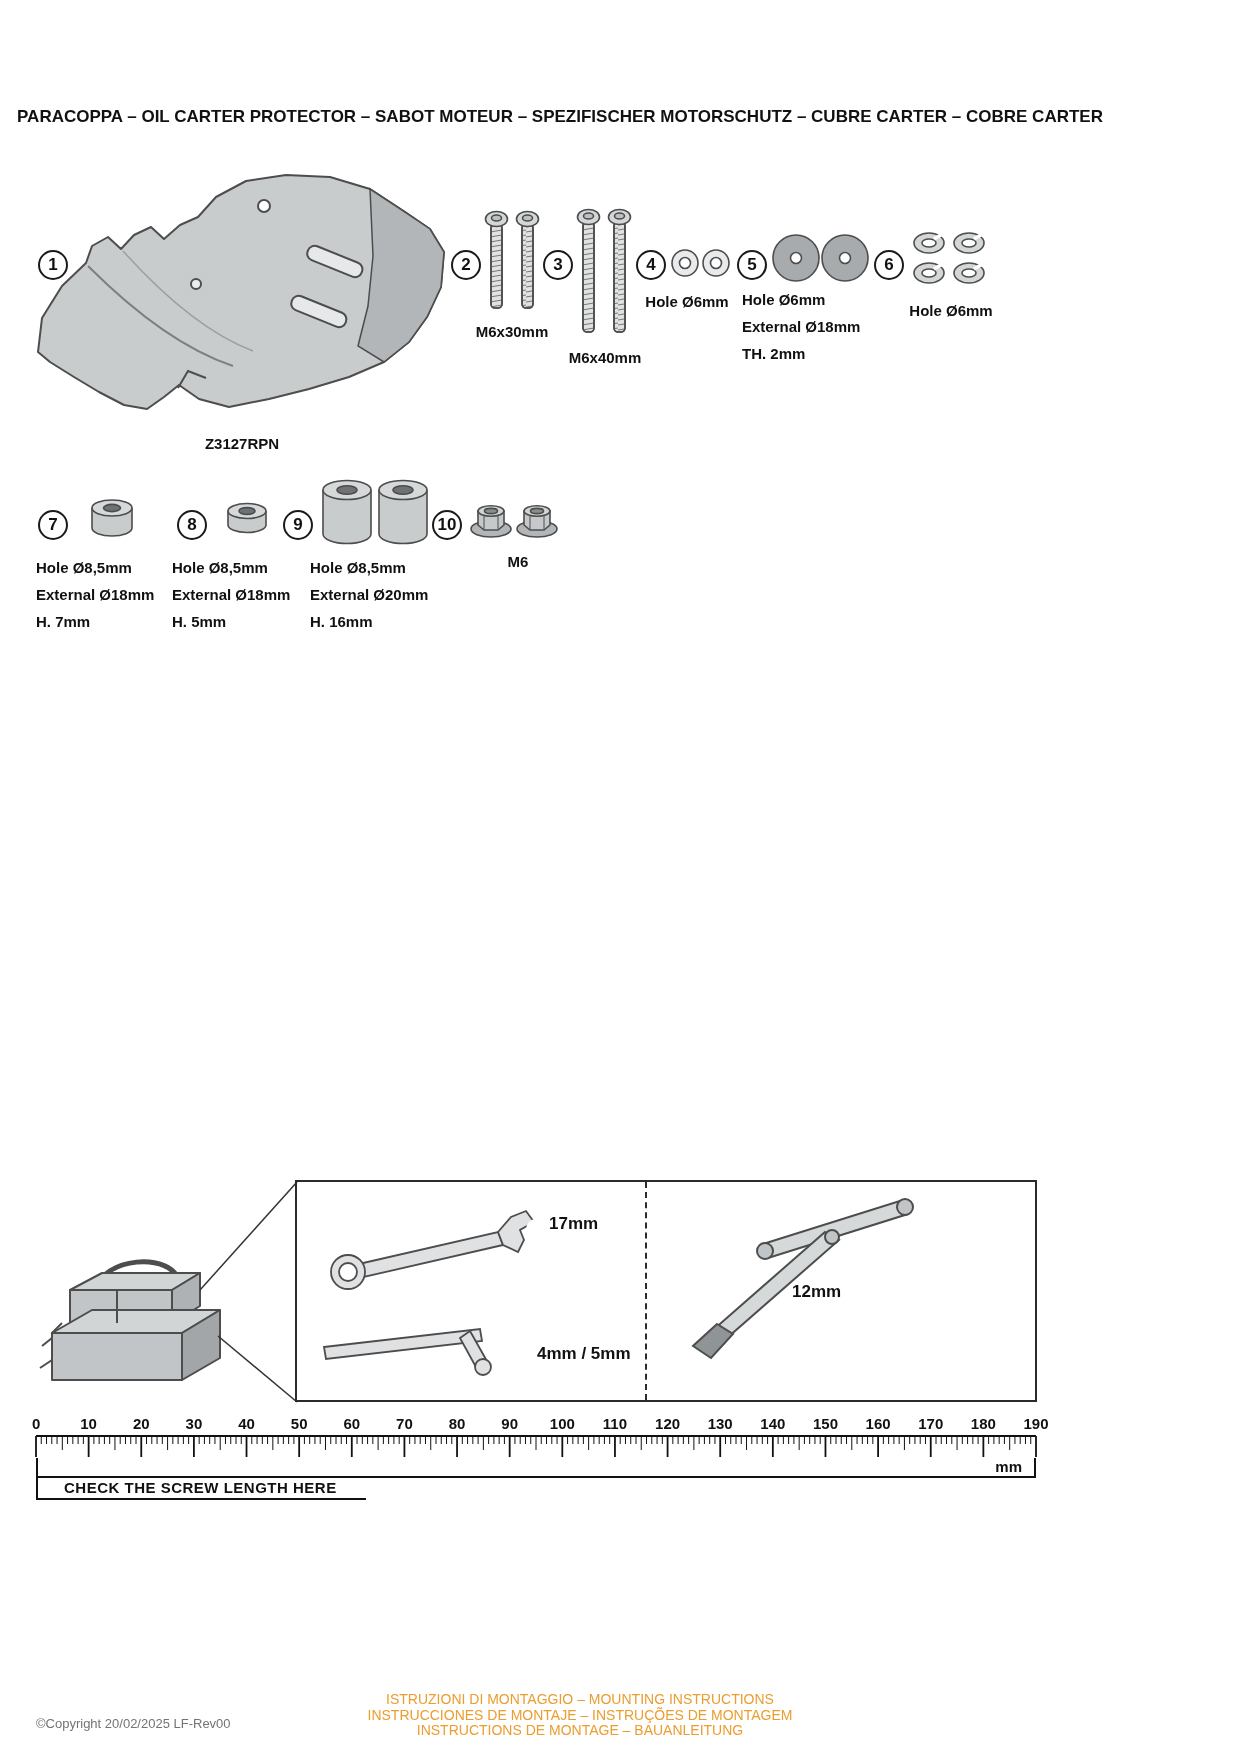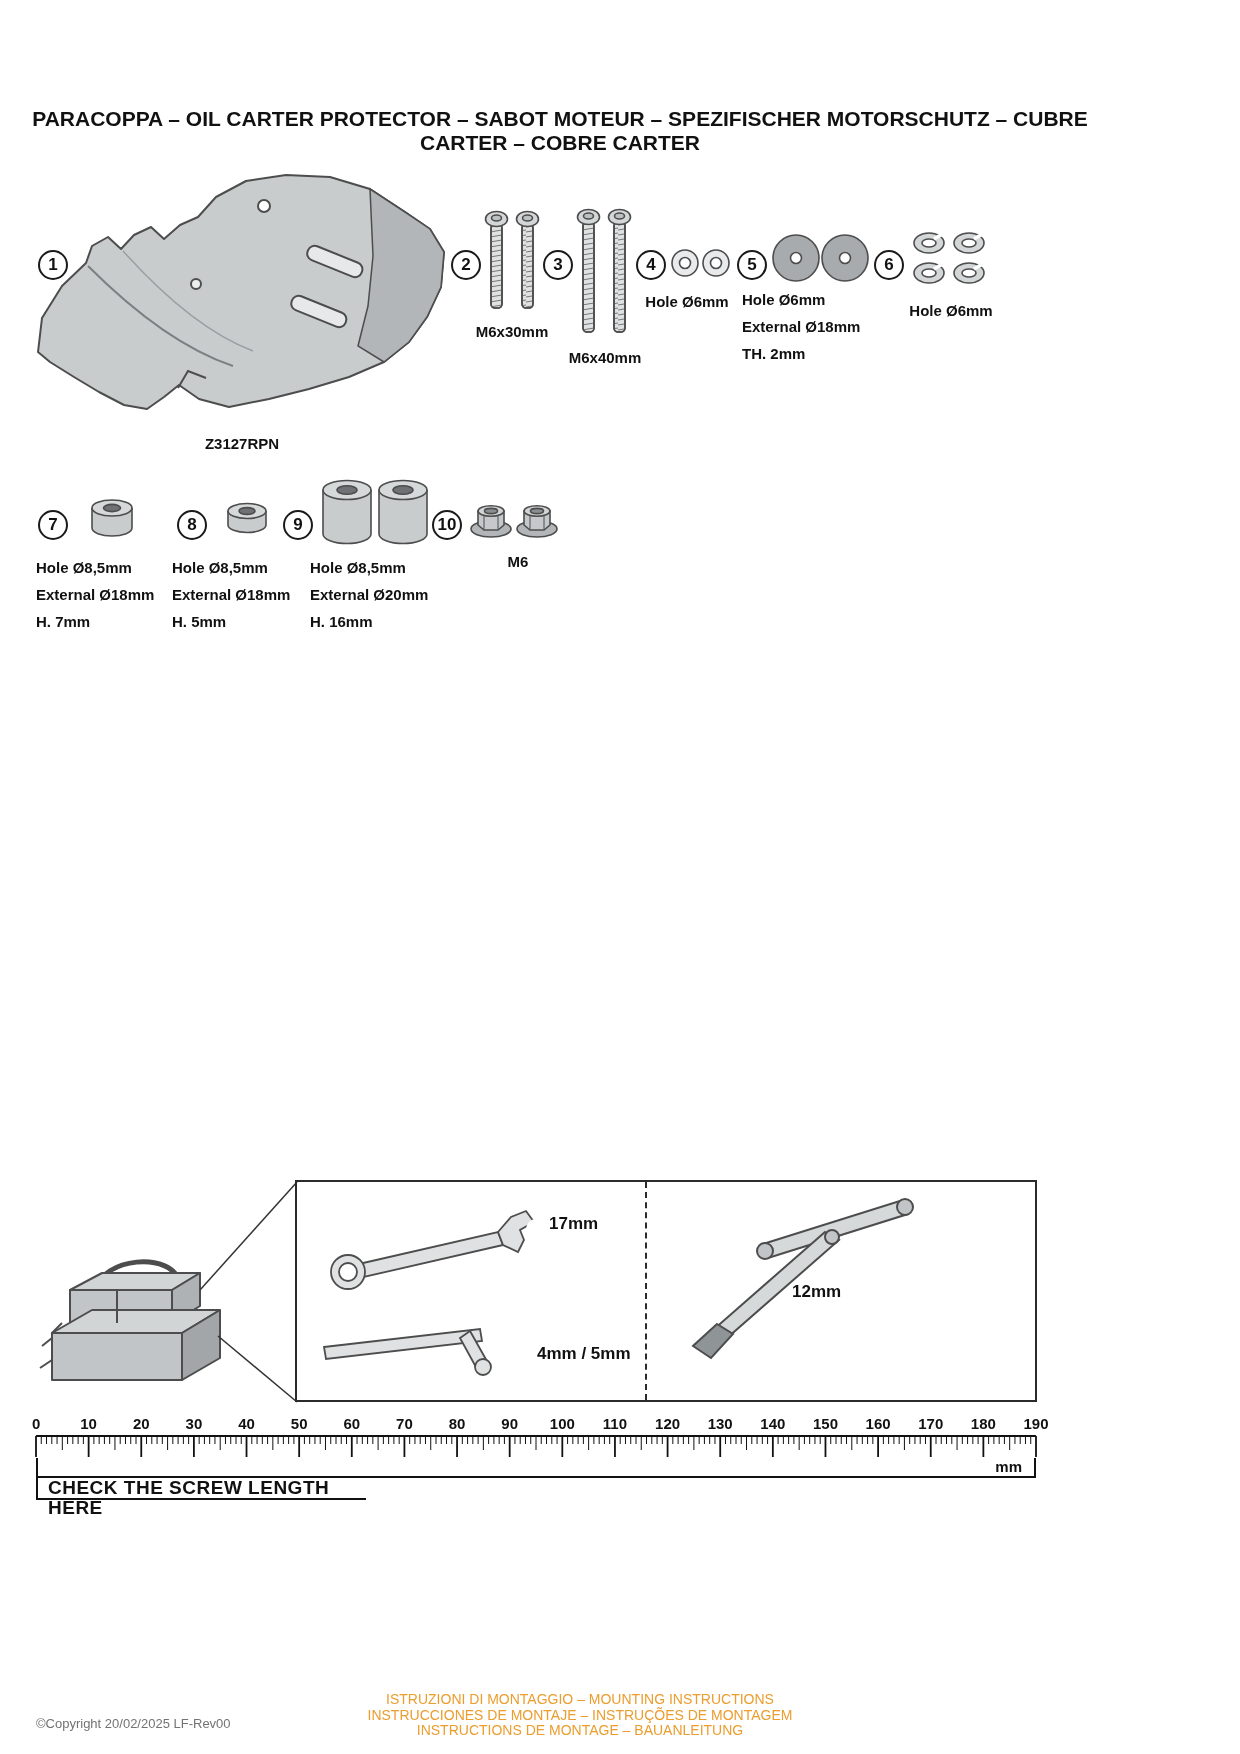--- a/index.html
+++ b/index.html
@@ -2,35 +2,35 @@
 <html style="--accent: #EB9D2E;"><head>
 <meta charset="utf-8">
 <style>
   *{box-sizing:border-box;margin:0;padding:0}
   html,body{background:#fff}
   .page{position:relative;width:1240px;height:1754px;background:#fff;overflow:hidden;
         font-family:"Liberation Sans","DejaVu Sans",sans-serif;color:#111}
   .abs{position:absolute}
   svg{overflow:visible;display:block}
   .title{top:34px;left:0;width:1120px;text-align:center;font-size:46px;font-weight:bold;letter-spacing:1px}
-  .subtitle{top:107px;left:10px;width:1100px;text-align:center;font-size:21px;font-weight:bold}
+  .subtitle{top:107px;left:10px;width:1100px;text-align:center;font-size:17px;font-weight:bold}
   .badge{width:30px;height:30px;border:2.5px solid #1a1a1a;border-radius:50%;text-align:center;
          line-height:25px;font-weight:bold;font-size:17px;background:#fff}
   .plabel{font-size:15px;font-weight:bold;line-height:27px;white-space:nowrap}
   .center{text-align:center}
   .toolsbox{left:295px;top:1180px;width:742px;height:222px;border:2px solid #2b2b2b}
   .divider{position:absolute;left:348px;top:0;height:218px;border-left:2px dashed #2b2b2b}
   .toollabel{position:absolute;font-size:17px;font-weight:bold}
   .ruler-wrap{left:28px;top:1412px;width:1016px}
   .ruler-num{font-family:"Liberation Sans",sans-serif;font-size:15px;font-weight:bold;fill:#111}
   .mm-row{margin:0 8px;height:20px;border-left:2px solid #111;border-right:2px solid #111;
           border-bottom:2px solid #111;text-align:right;font-weight:bold;font-size:15px;
           line-height:18px;padding-right:12px}
   .check-row{margin:0 8px;width:330px;height:22px;border-left:2px solid #111;border-bottom:2px solid #111;
-          font-weight:bold;font-size:19px;line-height:20px;padding-left:10px;letter-spacing:.5px}
+          font-weight:bold;font-size:15px;line-height:20px;padding-left:26px;letter-spacing:.5px}
   .copyright{left:36px;top:1716px;font-size:13px;color:#737373}
   .instr{left:280px;top:1692px;width:600px;text-align:center;font-weight:normal;font-size:14px;
          line-height:15.5px;color:var(--accent,#EB9D2E)}
   .pagenum{left:1030px;top:1754px;font-size:24px;font-weight:bold}
 </style>
 </head>
 <body>
 
 <div class="page">
 

